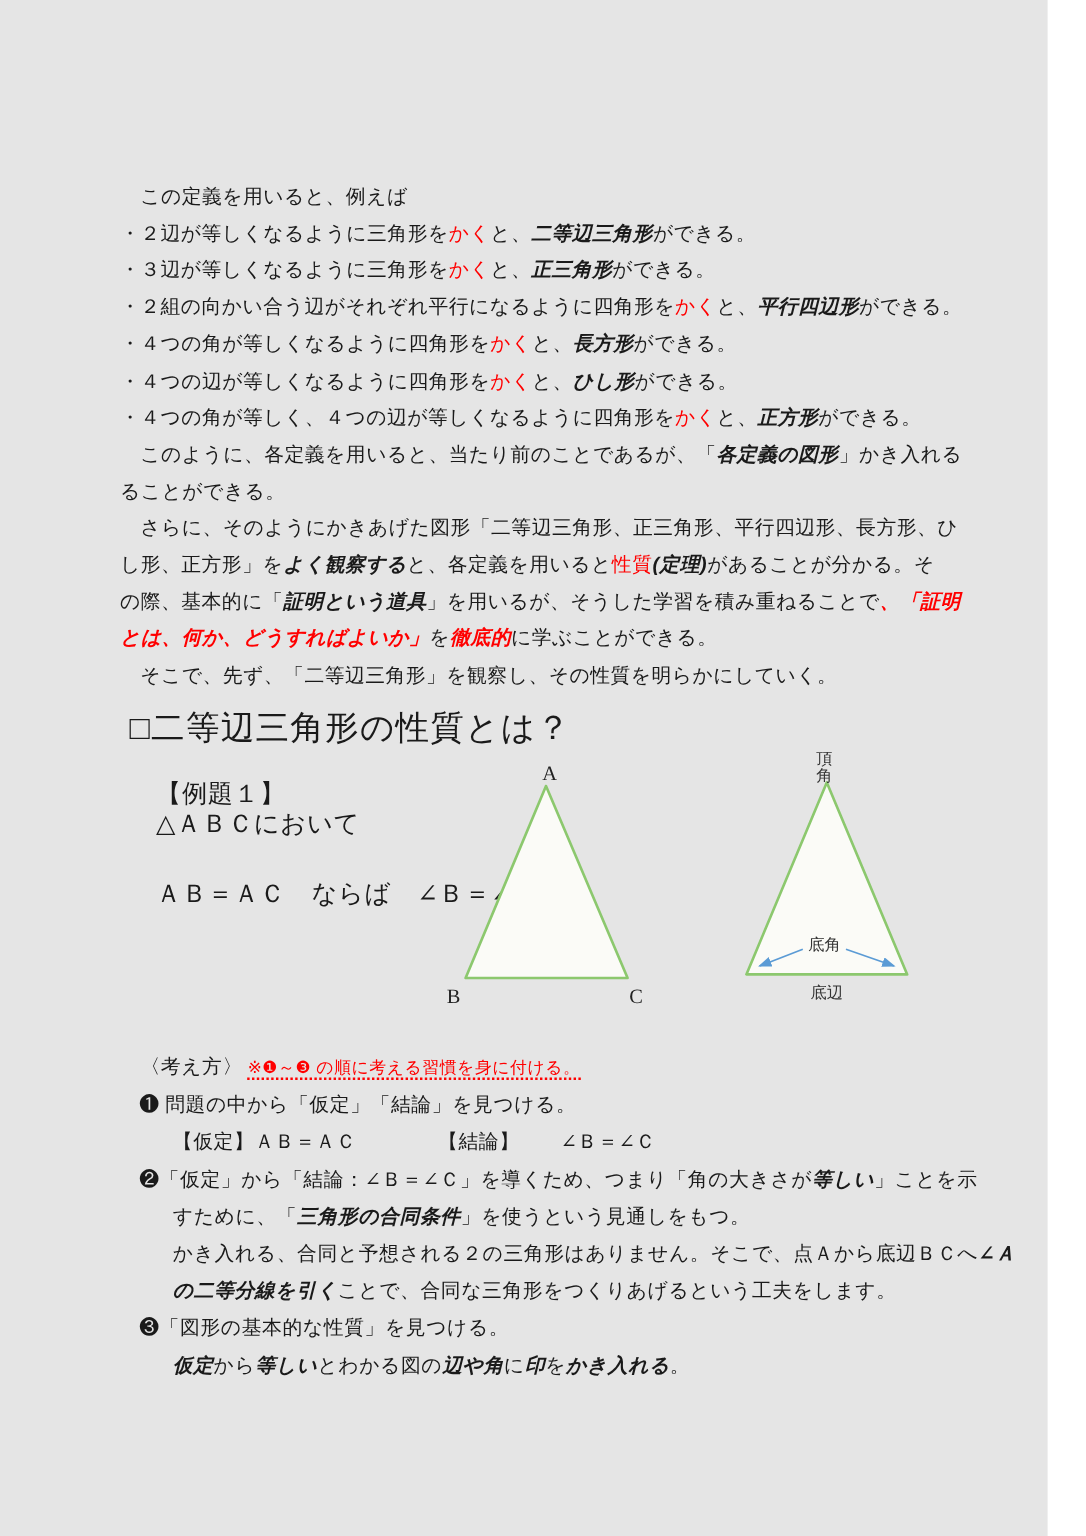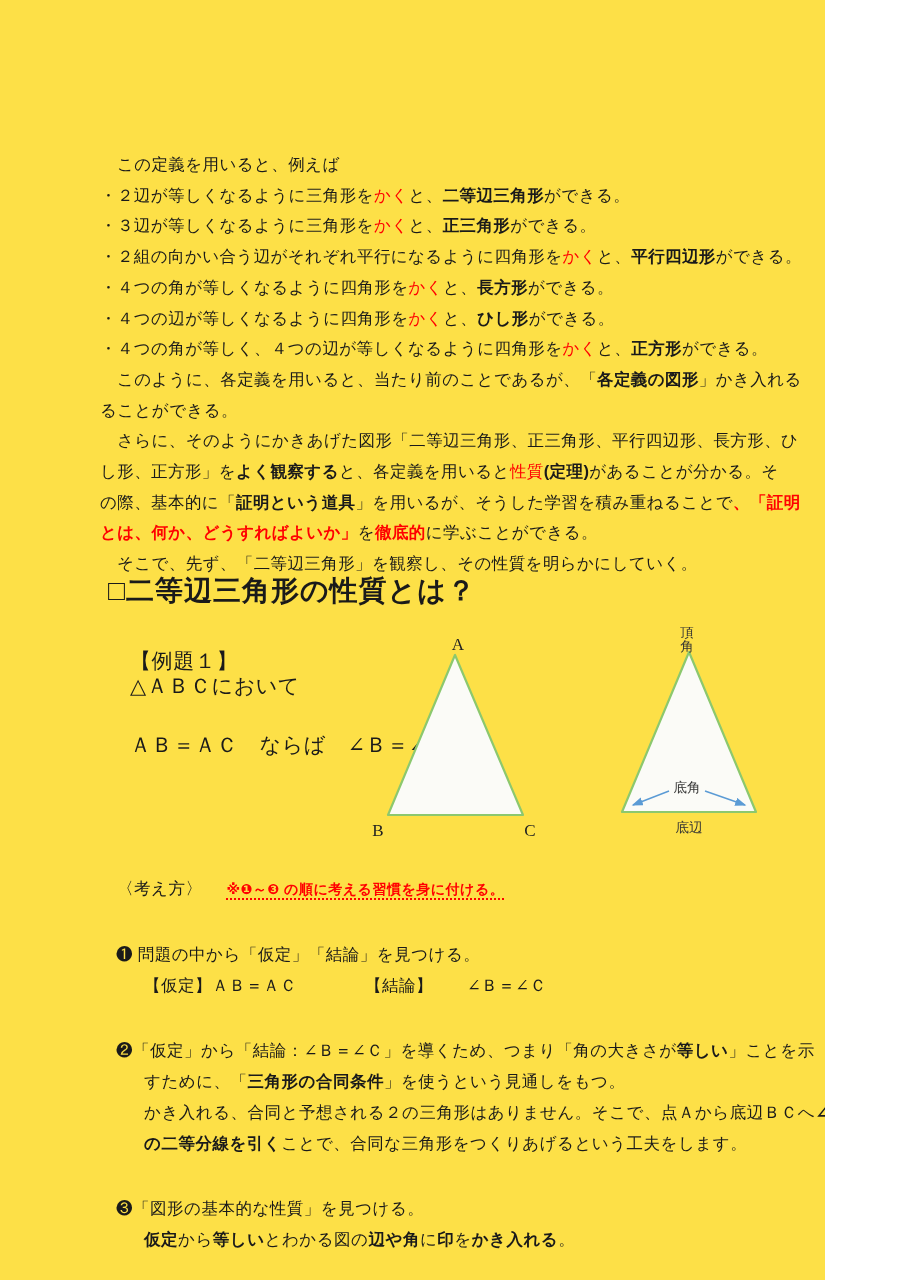--- a/index.html
+++ b/index.html
@@ -1,43 +1,43 @@
 <!DOCTYPE html>
 <html lang="ja"><head>
 <meta charset="utf-8">
 <style>
   html,body{margin:0;padding:0;background:#ffffff;}
-  .page{position:relative;width:798px;height:1280px;background:#fde047;overflow:hidden;color:#1a1a1a;padding-left:27px;}
+  .page{position:relative;width:873px;height:1280px;background:#e5e5e5;overflow:hidden;color:#1a1a1a;}
   .sans{font-family:"Liberation Sans","DejaVu Sans",sans-serif;}
   .serif{font-family:"Liberation Serif","DejaVu Serif",serif;}
-  .b{font-weight:700;}
+  .b{font-weight:700;font-style:italic;}
   .r{color:#ff0000;}
   
   #intro{position:absolute;left:100px;top:149px;width:740px;font-size:16.5px;line-height:30.7px;letter-spacing:0.4px;white-space:nowrap;}
   
-  #heading{position:absolute;left:108px;top:572px;margin:0;font-size:28px;font-weight:700;letter-spacing:1px;white-space:nowrap;}
+  #heading{position:absolute;left:108px;top:588px;margin:0;font-size:28px;font-weight:400;letter-spacing:1px;white-space:nowrap;}
   
   .ex-line{position:absolute;left:130px;font-size:21px;letter-spacing:0.6px;white-space:nowrap;}
   #ex-title{top:647px;}
   #ex-l1{top:672px;}
   #ex-l2{top:731px;}
   #ex-l3{top:789px;}
   
   #fig1{position:absolute;left:365px;top:630px;}
   #fig2{position:absolute;left:605px;top:615px;}
   .tri{fill:#fbfbf7;stroke:#8cc86e;stroke-width:2.2;stroke-linejoin:round;}
   .vlabel{font-family:"Liberation Serif","DejaVu Serif",serif;font-size:17px;fill:#222;}
   .flabel{font-family:"Liberation Serif","DejaVu Serif",serif;font-size:13.5px;fill:#333;}
   .arrow{stroke:#5b9bd5;stroke-width:1.4;fill:none;}
   
   #thinking{position:absolute;left:100px;top:873px;width:760px;font-size:16.5px;line-height:31px;letter-spacing:0.5px;white-space:nowrap;}
   #thinking .hdr-row{white-space:nowrap;padding-left:17px;}
   .th-label{font-weight:400;}
-  .th-note{color:#ff0000;font-weight:700;font-size:14px;margin-left:24px;border-bottom:2px dotted #ff0000;padding-bottom:1px;}
-  .row-step{padding-left:16px;margin-top:34px;}
+  .th-note{color:#ff0000;font-weight:400;font-size:14px;margin-left:4px;border-bottom:2px dotted #ff0000;padding-bottom:1px;}
+  .row-step{padding-left:16px;}
   .row-sub{padding-left:44px;}
 </style>
 </head>
 <body>
 
 <div class="page">
 
   <section id="intro" class="sans">
     <div class="line"><span>　この定義を用いると、例えば</span></div>
     <div class="line"><span>・２辺が等しくなるように三角形を</span><span class="r">かく</span><span>と、</span><span class="b">二等辺三角形</span><span>ができる。</span></div>

